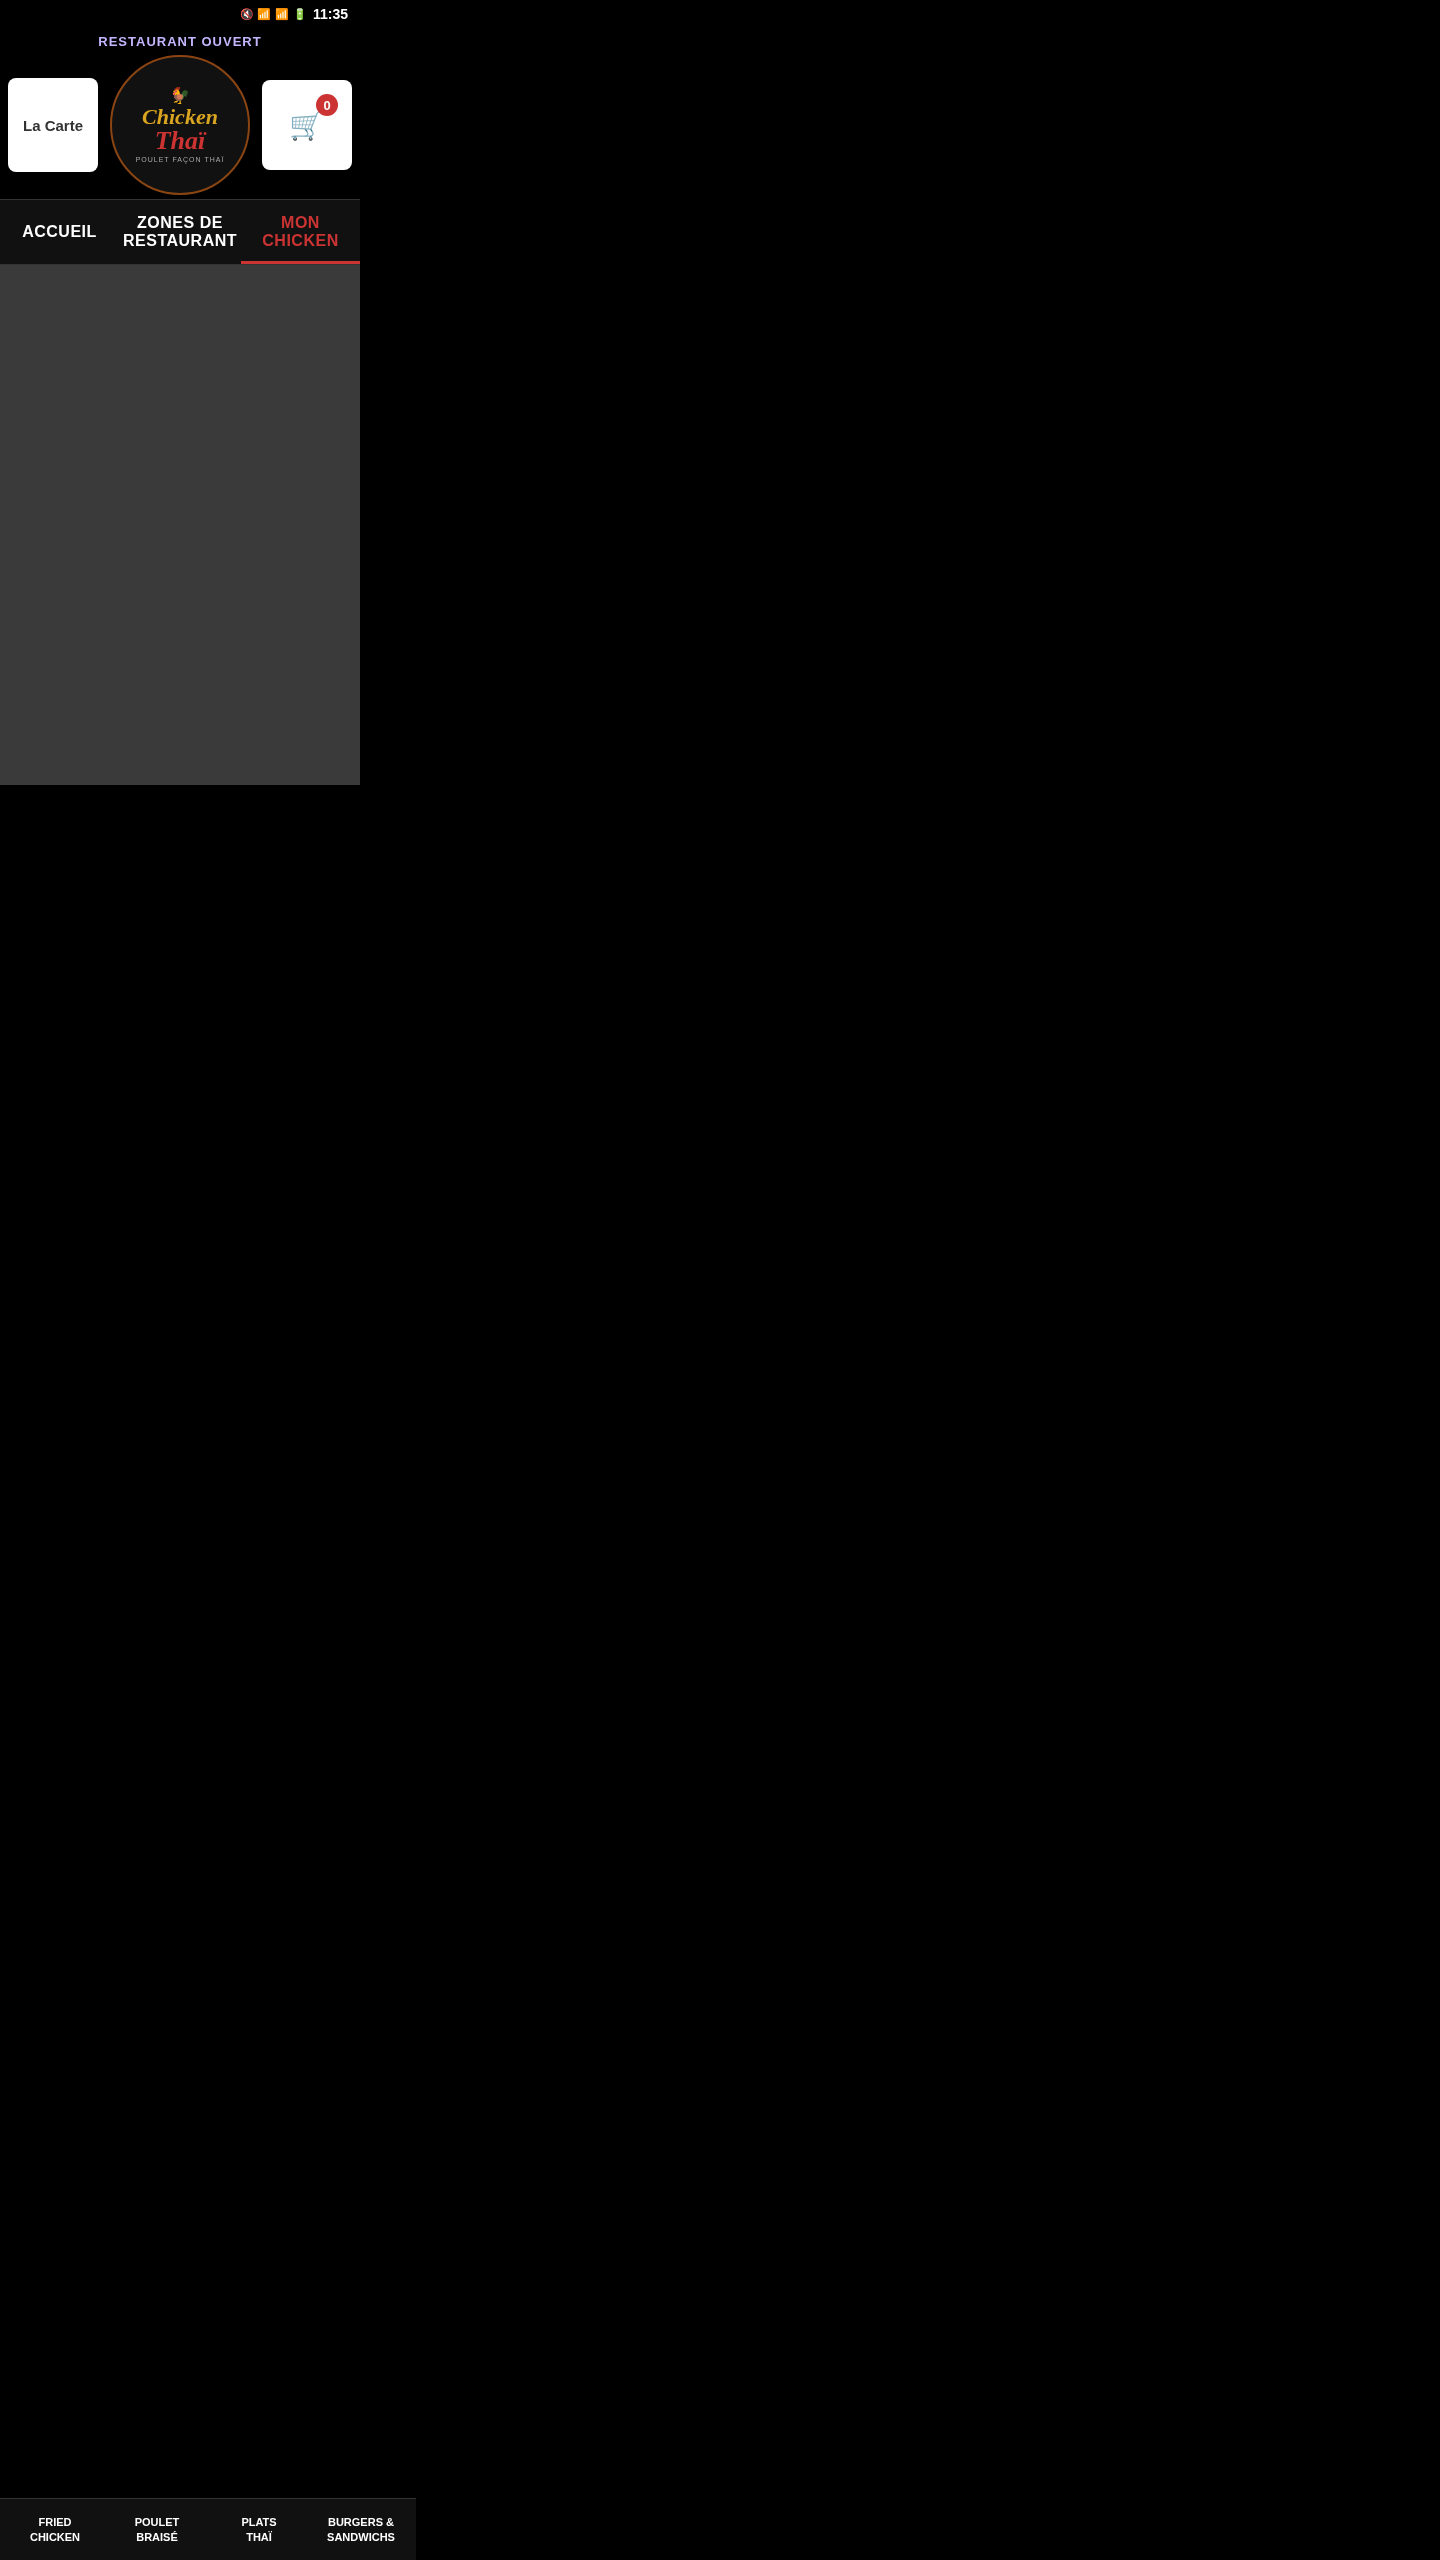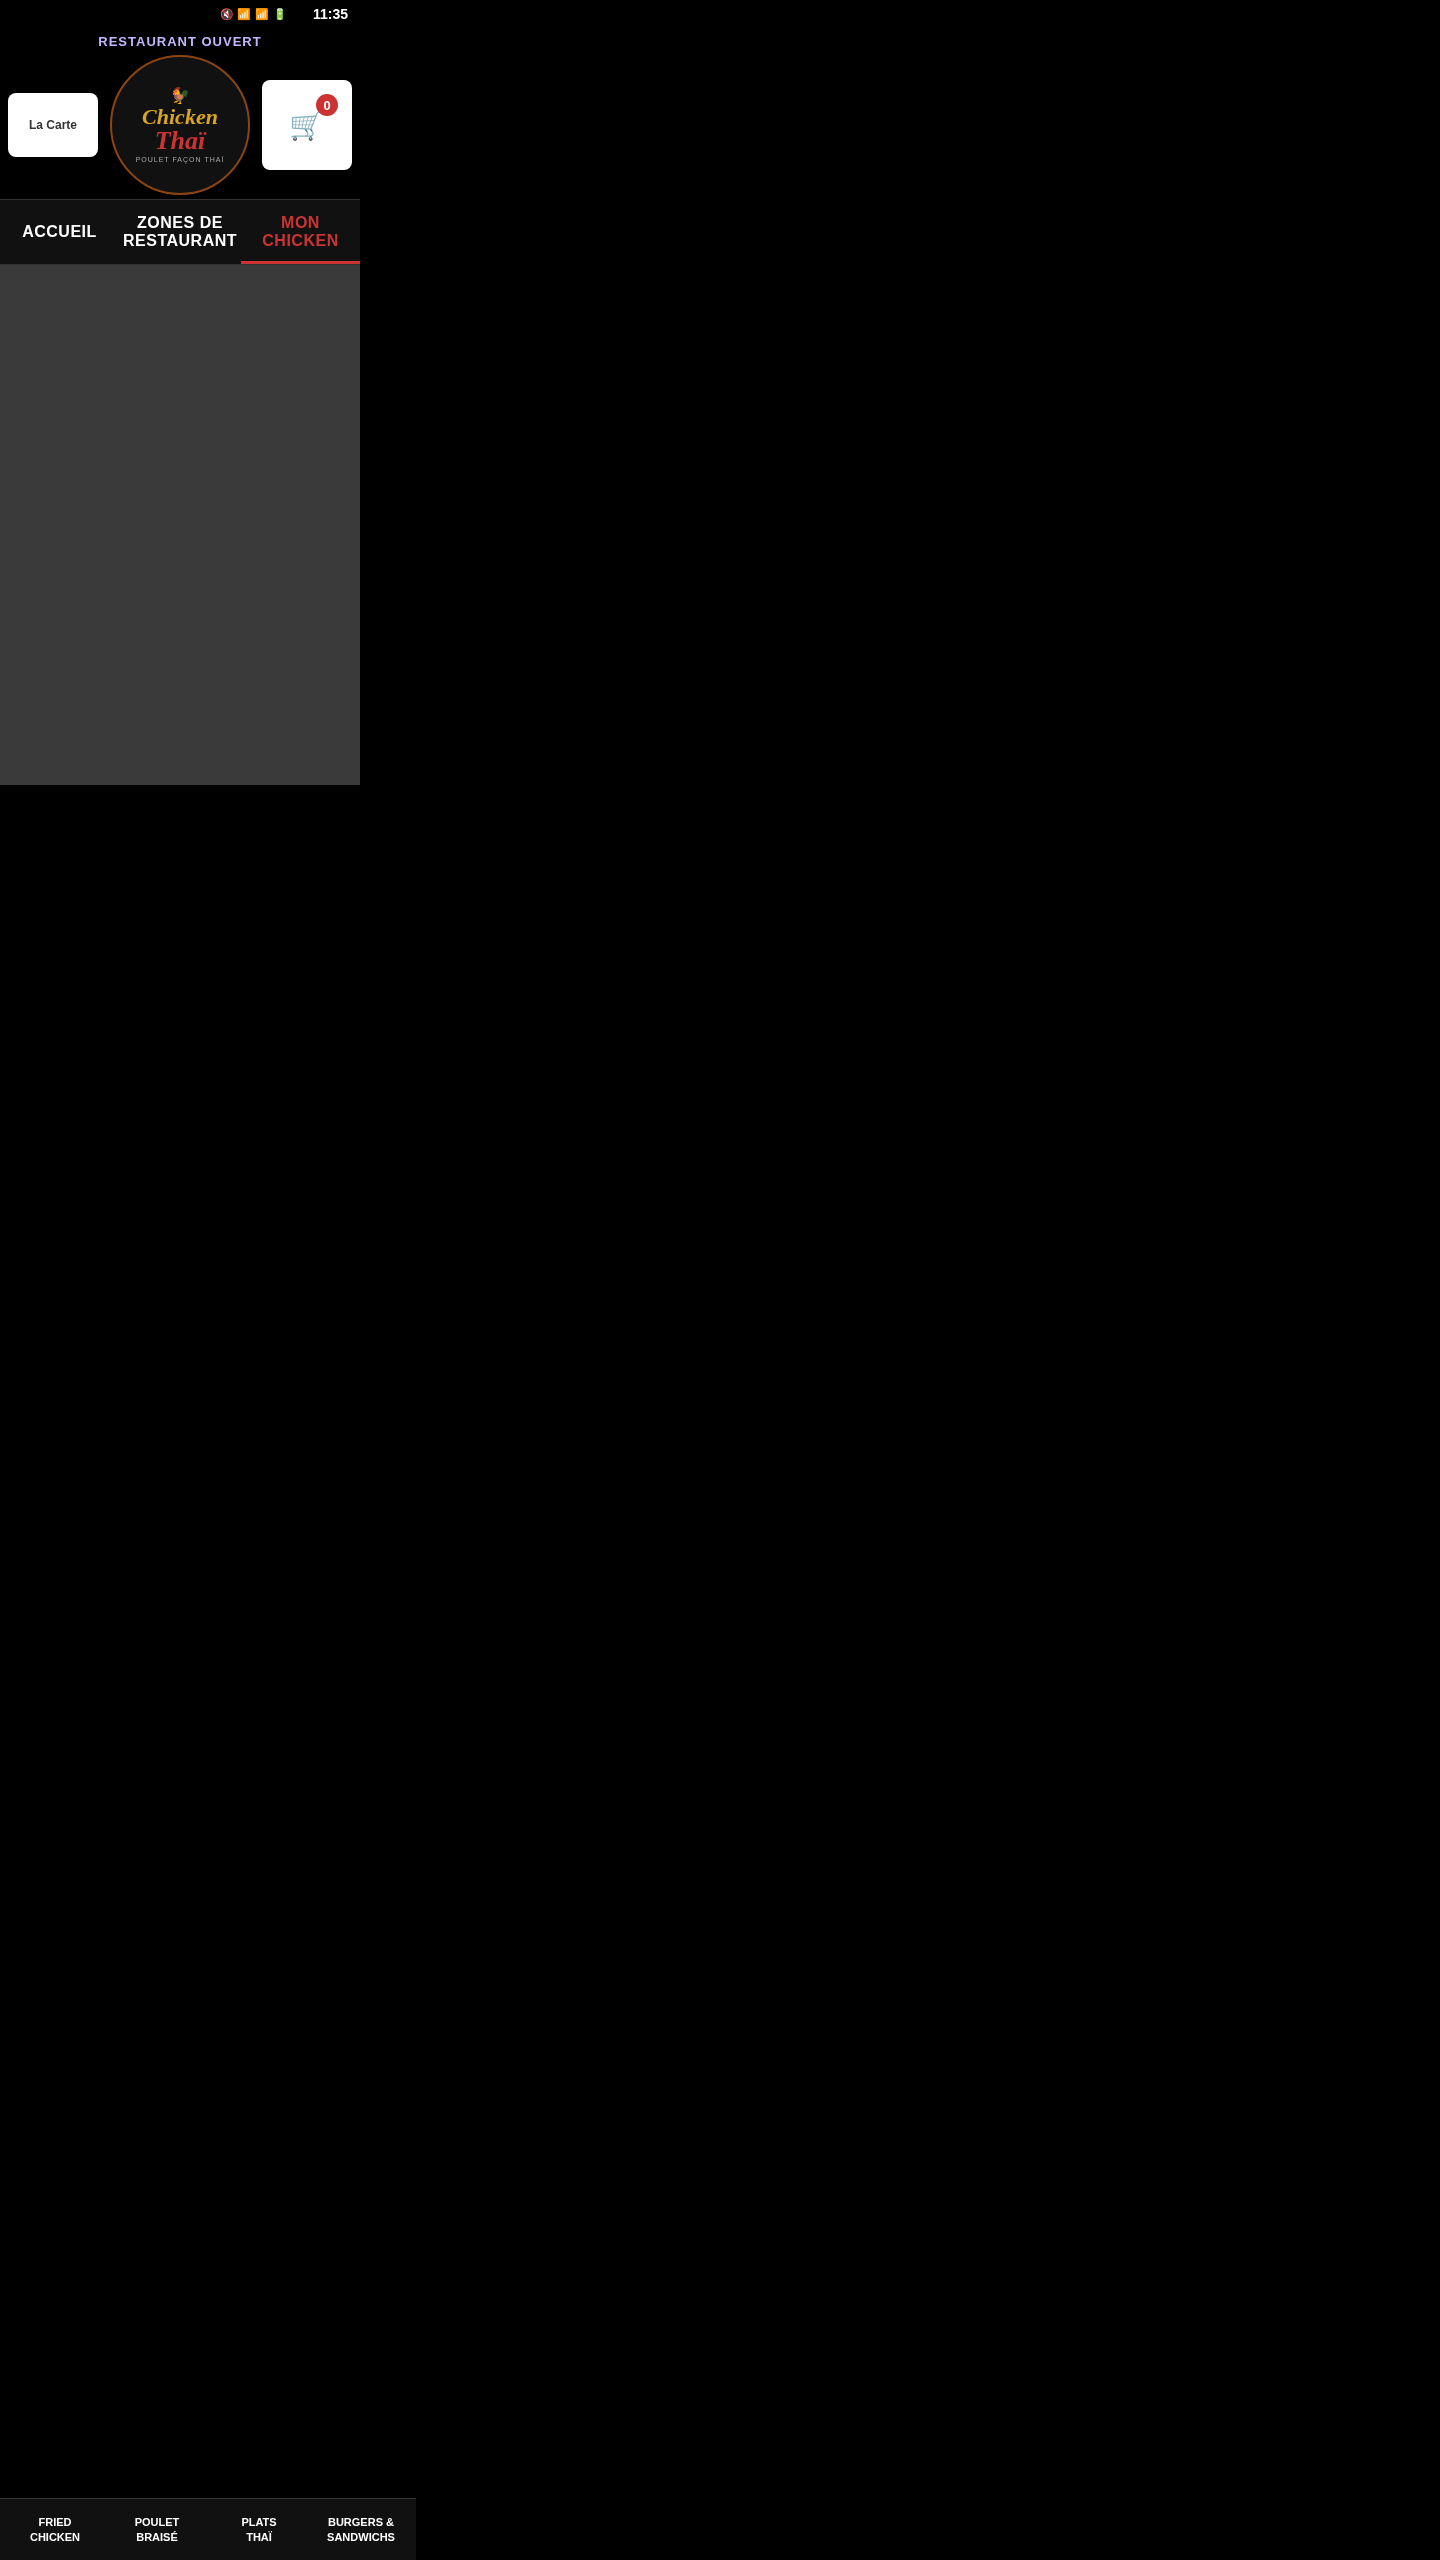--- a/index.html
+++ b/index.html
@@ -25,21 +25,21 @@
     }
     .status-icons {
       display: flex;
       align-items: center;
       gap: 4px;
     }
     .status-time {
       color: #fff;
       font-size: 14px;
       font-weight: bold;
-      margin-left: 22px;
+      margin-left: 2px;
     }
     .status-icon {
       color: #fff;
       font-size: 11px;
     }
 
     
     .header {
       background: #000;
       text-align: center;
@@ -56,26 +56,26 @@
       display: flex;
       align-items: center;
       justify-content: space-between;
       padding: 0 8px;
     }
     .la-carte-btn {
       background: #fff;
       border: none;
       border-radius: 8px;
       padding: 16px 12px;
-      font-size: 12px;
+      font-size: 15px;
       font-weight: bold;
       color: #333;
       cursor: pointer;
       width: 90px;
-      height: 64px;
+      height: 94px;
       display: flex;
       align-items: center;
       justify-content: center;
     }
     .logo-circle {
       width: 140px;
       height: 140px;
       border-radius: 50%;
       border: 2px solid #8B4513;
       background: #111;

